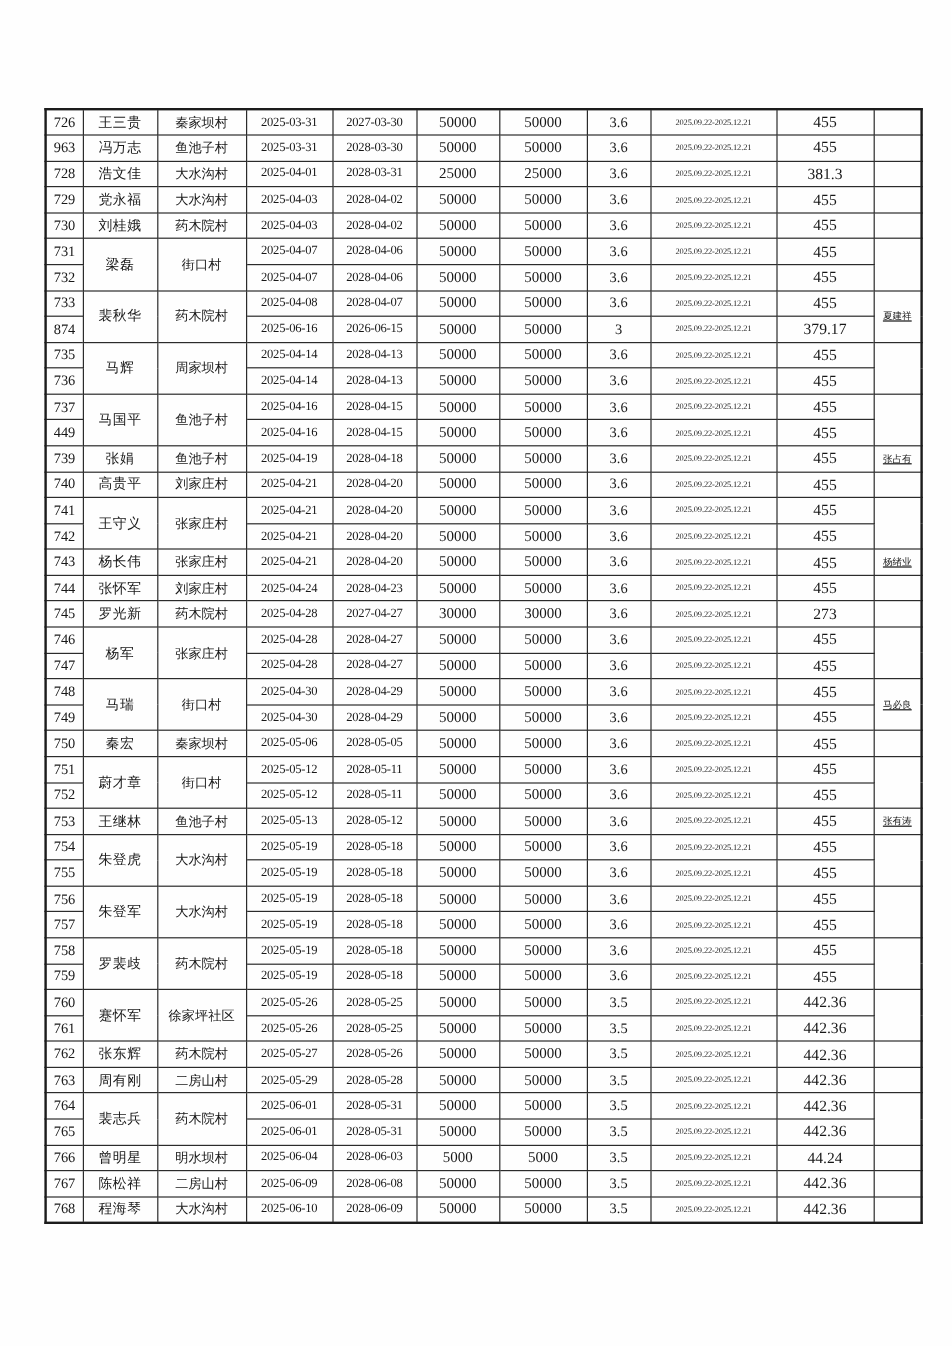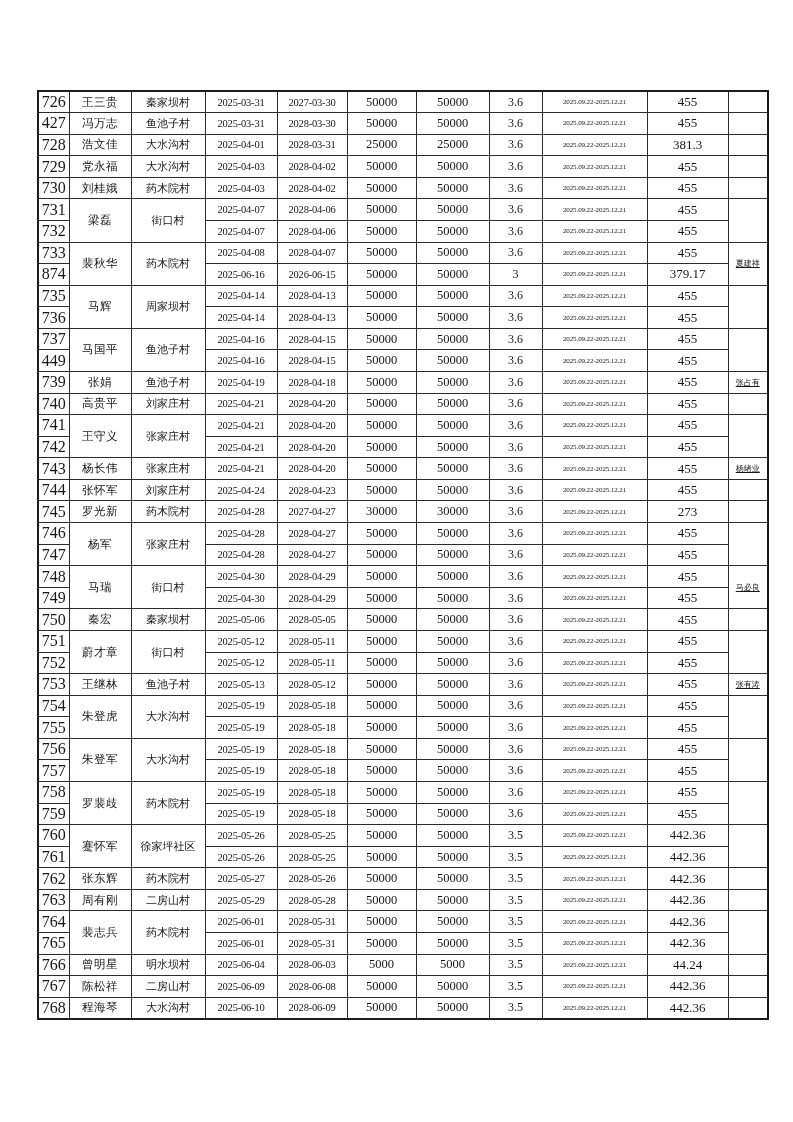--- a/index.html
+++ b/index.html
@@ -29,21 +29,21 @@
   table.loan-table td {
     border: 1px solid #2b2b2b;
     padding: 0;
     text-align: center;
     vertical-align: middle;
     white-space: nowrap;
     overflow: hidden;
     color: #171717;
     font-family: "Liberation Serif", "DejaVu Serif", serif;
   }
-  .c-seq      { font-size: 16px; }
+  .c-seq      { font-size: 12px; }
   .c-name     { font-size: 11.5px; letter-spacing: 0.5px; }
   .c-village  { font-size: 11px; }
   .c-date     { font-size: 10.5px; letter-spacing: -0.2px; }
   .c-amt      { font-size: 12.5px; }
   .c-rate     { font-size: 12px; }
   .c-period   { font-size: 7px; letter-spacing: -0.1px; }
   .c-interest { font-size: 13px; }
   .c-note     { font-size: 8px; text-decoration: underline; }
 </style>
 </head>
@@ -72,21 +72,21 @@
           <td class="c-date">2025-03-31</td>
           <td class="c-date">2027-03-30</td>
           <td class="c-amt">50000</td>
           <td class="c-amt">50000</td>
           <td class="c-rate">3.6</td>
           <td class="c-period">2025.09.22-2025.12.21</td>
           <td class="c-interest">455</td>
           <td class="c-note"></td>
         </tr>
         <tr>
-          <td class="c-seq">427</td>
+          <td class="c-seq">963</td>
           <td class="c-name">冯万志</td>
           <td class="c-village">鱼池子村</td>
           <td class="c-date">2025-03-31</td>
           <td class="c-date">2028-03-30</td>
           <td class="c-amt">50000</td>
           <td class="c-amt">50000</td>
           <td class="c-rate">3.6</td>
           <td class="c-period">2025.09.22-2025.12.21</td>
           <td class="c-interest">455</td>
           <td class="c-note"></td>

